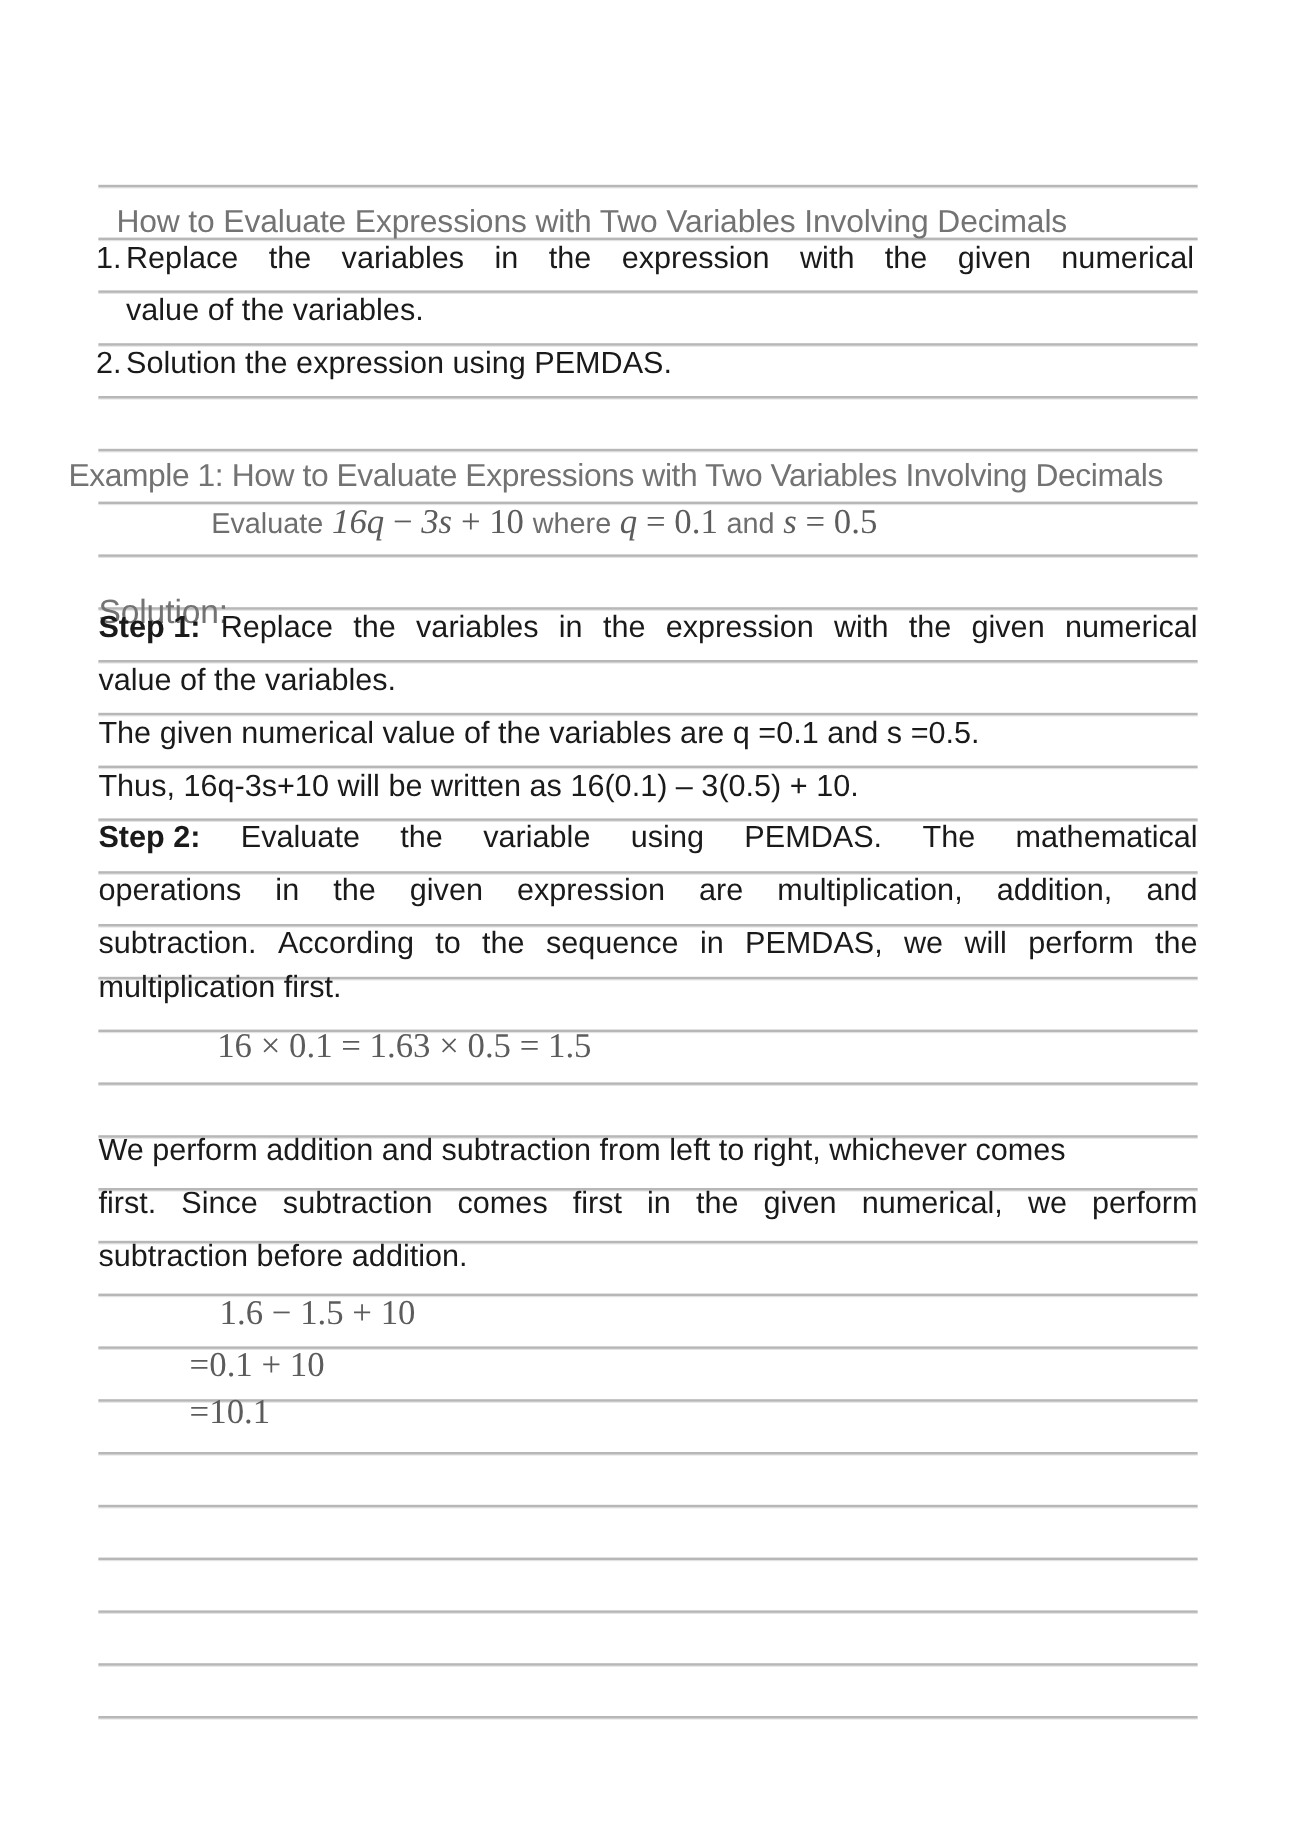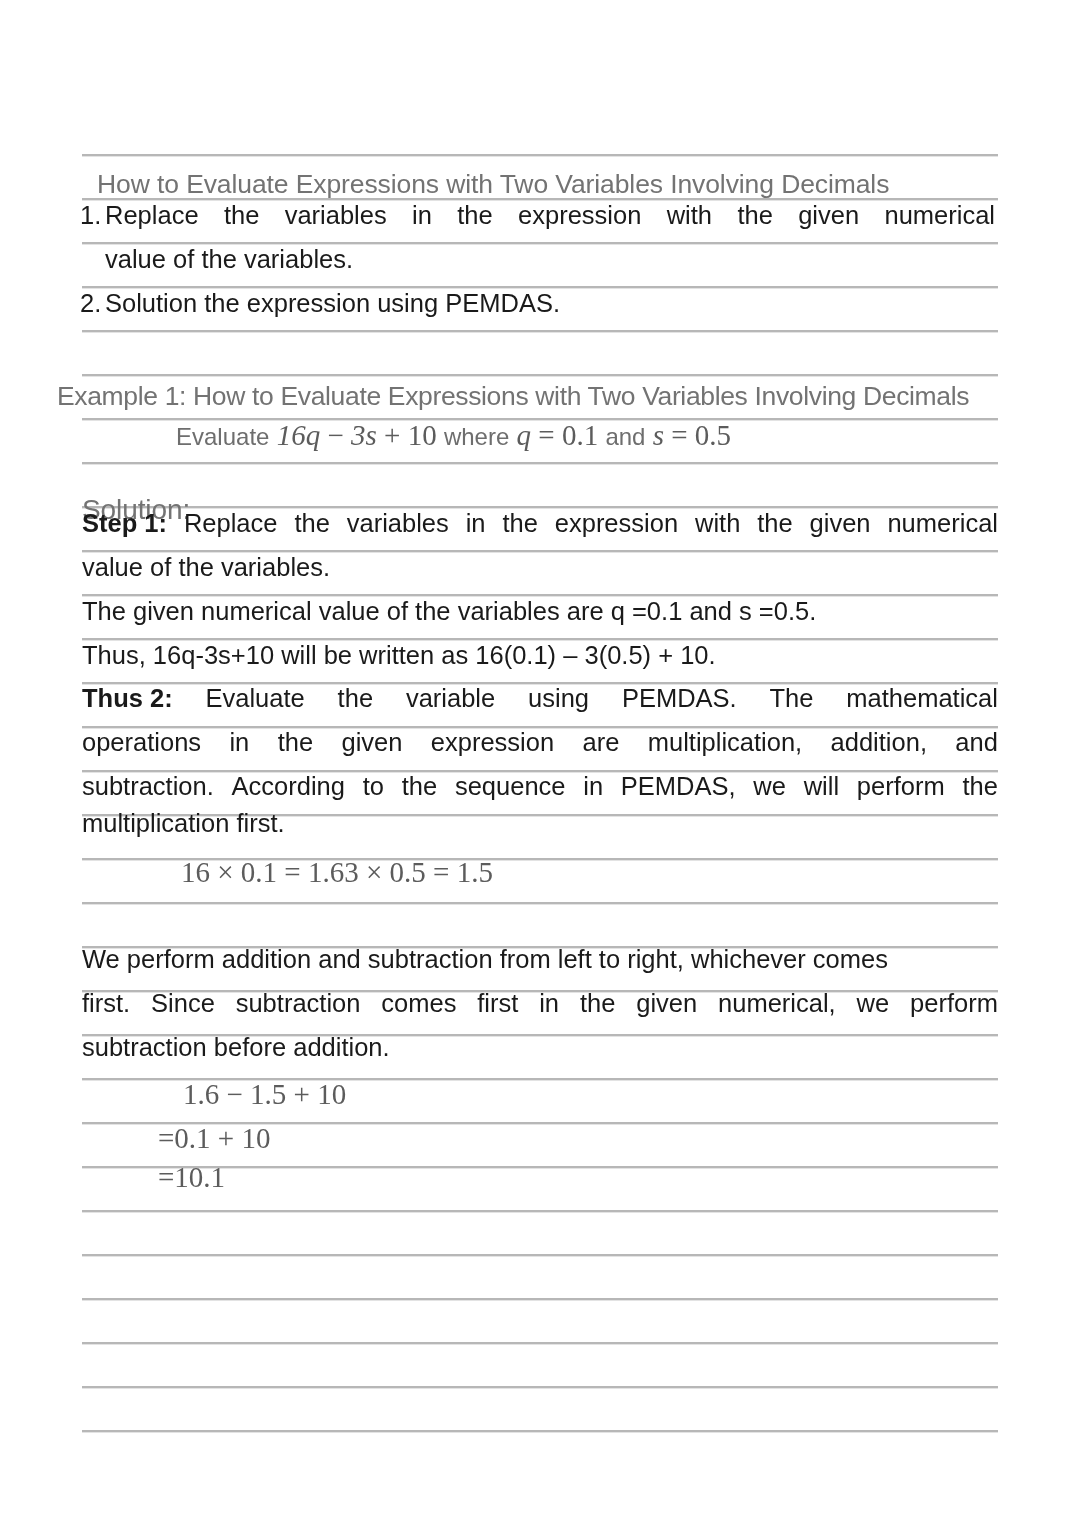--- a/index.html
+++ b/index.html
@@ -206,21 +206,21 @@
     <span>given</span>
     <span>numerical</span>
   </div>
   <div class="line" style="top:555px">value of the variables.</div>
 
   <div class="line" style="top:599px">The given numerical value of the variables are q =0.1 and s =0.5.</div>
 
   <div class="line" style="top:643px">Thus, 16q-3s+10 will be written as 16(0.1) – 3(0.5) + 10.</div>
 
   <div class="line just" style="top:686px">
-    <span class="bold">Thus 2:</span>
+    <span class="bold">Step 2:</span>
     <span>Evaluate</span>
     <span>the</span>
     <span>variable</span>
     <span>using</span>
     <span>PEMDAS.</span>
     <span>The</span>
     <span>mathematical</span>
   </div>
   <div class="line just" style="top:730px">
     <span>operations</span>

